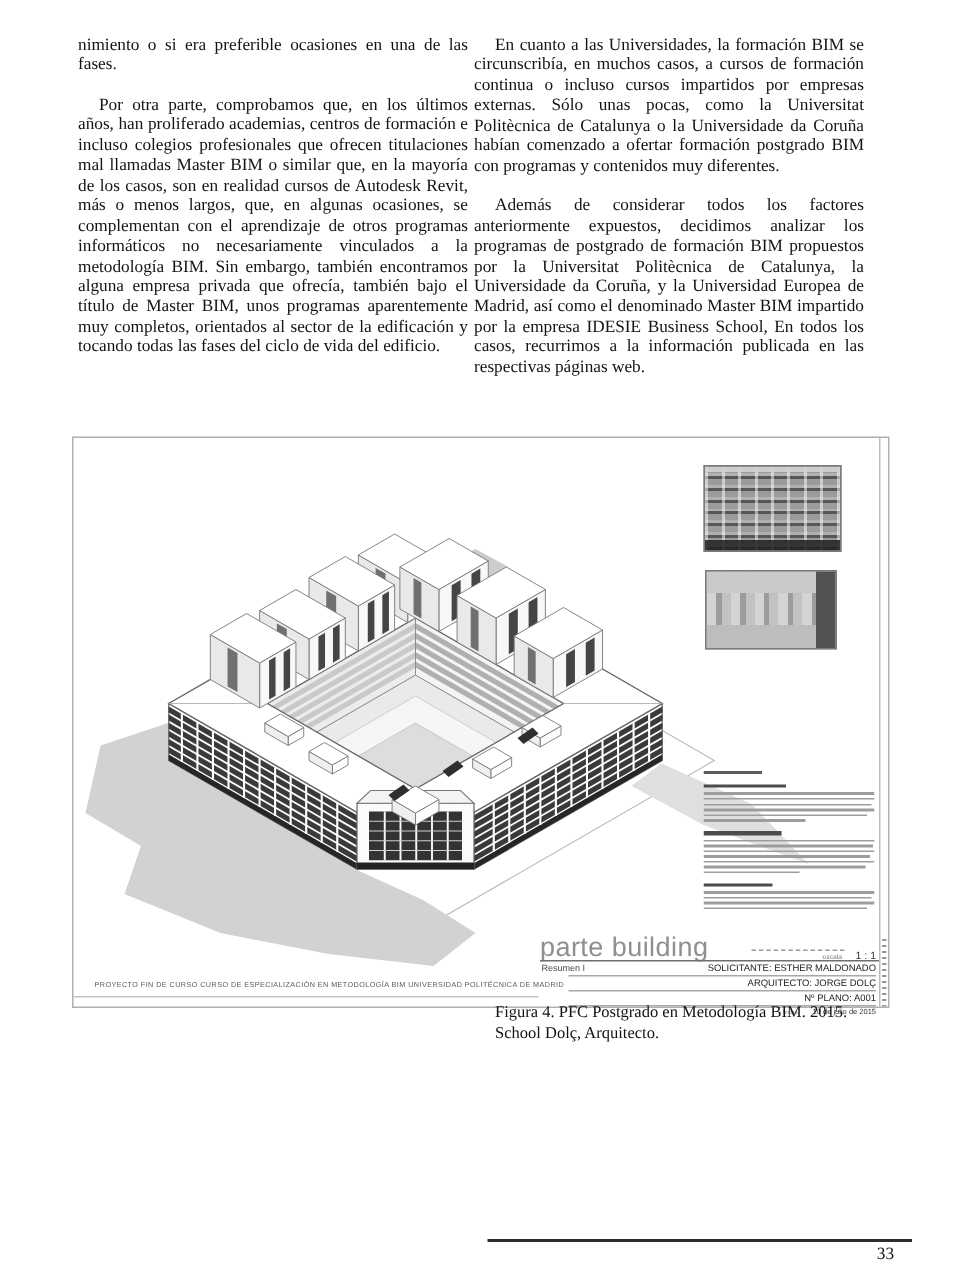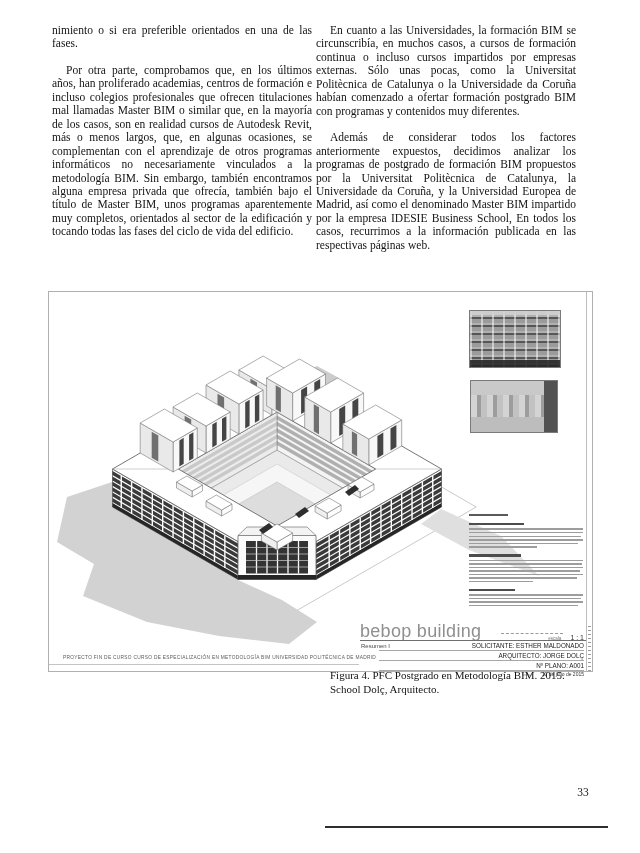--- a/index.html
+++ b/index.html
@@ -63,29 +63,29 @@
   .tb-row.date .lbl{font-size:4px;color:#888;margin-right:10px;}
   .tb-strip{position:absolute;left:539px;top:334px;width:3px;height:45px;
             background:repeating-linear-gradient(180deg,#9a9a9a 0 1.5px,rgba(0,0,0,0) 1.5px 4px);}
   .sheet-footer{position:absolute;left:14px;top:363px;font-family:"Liberation Sans",sans-serif;
                 font-size:4.8px;letter-spacing:.3px;color:#5a5a5a;white-space:nowrap;}
 
   
   .caption{position:absolute;left:330px;top:668px;width:260px;
            font-size:11px;line-height:14px;color:#131313;}
   .foot-rule{position:absolute;left:325px;top:826px;width:283px;height:2px;background:#2e2e2e;}
-  .pagenum{position:absolute;left:570px;top:786px;width:26px;text-align:center;font-size:11.5px;}
+  .pagenum{position:absolute;left:570px;top:830px;width:26px;text-align:right;font-size:11.5px;}
 </style>
 </head>
 <body>
 
 <div class="page">
 
   <div class="col left">
-    <p class="noindent">nimiento o si era preferible orientados en una de las fases.</p>
+    <p class="noindent">nimiento o si era preferible ocasiones en una de las fases.</p>
     <p>Por otra parte, comprobamos que, en los últimos años, han proliferado academias, centros de formación e incluso colegios profesionales que ofrecen titulaciones mal llamadas Master BIM o similar que, en la mayoría de los casos, son en realidad cursos de Autodesk Revit, más o menos largos, que, en algunas ocasiones, se complementan con el aprendizaje de otros programas informáticos no necesariamente vinculados a la metodología BIM. Sin embargo, también encontramos alguna empresa privada que ofrecía, también bajo el título de Master BIM, unos programas aparentemente muy completos, orientados al sector de la edificación y tocando todas las fases del ciclo de vida del edificio.</p>
   </div>
 
   <div class="col right">
     <p>En cuanto a las Universidades, la formación BIM se circunscribía, en muchos casos, a cursos de formación continua o incluso cursos impartidos por empresas externas. Sólo unas pocas, como la Universitat Politècnica de Catalunya o la Universidade da Coruña habían comenzado a ofertar formación postgrado BIM con programas y contenidos muy diferentes.</p>
     <p>Además de considerar todos los factores anteriormente expuestos, decidimos analizar los programas de postgrado de formación BIM propuestos por la Universitat Politècnica de Catalunya, la Universidade da Coruña, y la Universidad Europea de Madrid, así como el denominado Master BIM impartido por la empresa IDESIE Business School, En todos los casos, recurrimos a la información publicada en las respectivas páginas web.</p>
   </div>
 
   <div class="sheet">
     <svg id="iso" width="545" height="381" viewBox="0 0 545 381">
@@ -250,21 +250,21 @@
         <div class="n-h" style="width: 40%;"></div>
         <div class="n-l" style="width: 100%;"></div>
         <div class="n-l" style="width: 98%;"></div>
         <div class="n-l" style="width: 100%;"></div>
         <div class="n-l" style="width: 96%;"></div>
       </div>
 
     <div class="margin-line"></div>
     <div class="frame-bottom"></div>
 
-    <div class="brand">bebop building</div>
+    <div class="brand">parte building</div>
     <div class="brand-dashes"></div>
     <div class="tb-underline"></div>
     <div class="brand-sub">Resumen I</div>
 
     <div class="scale-row">
       <span class="lbl">escala</span><span class="val">1 : 1</span>
     </div>
 
     <div class="tb-rows">
       <div class="tb-row">SOLICITANTE: ESTHER MALDONADO</div>

